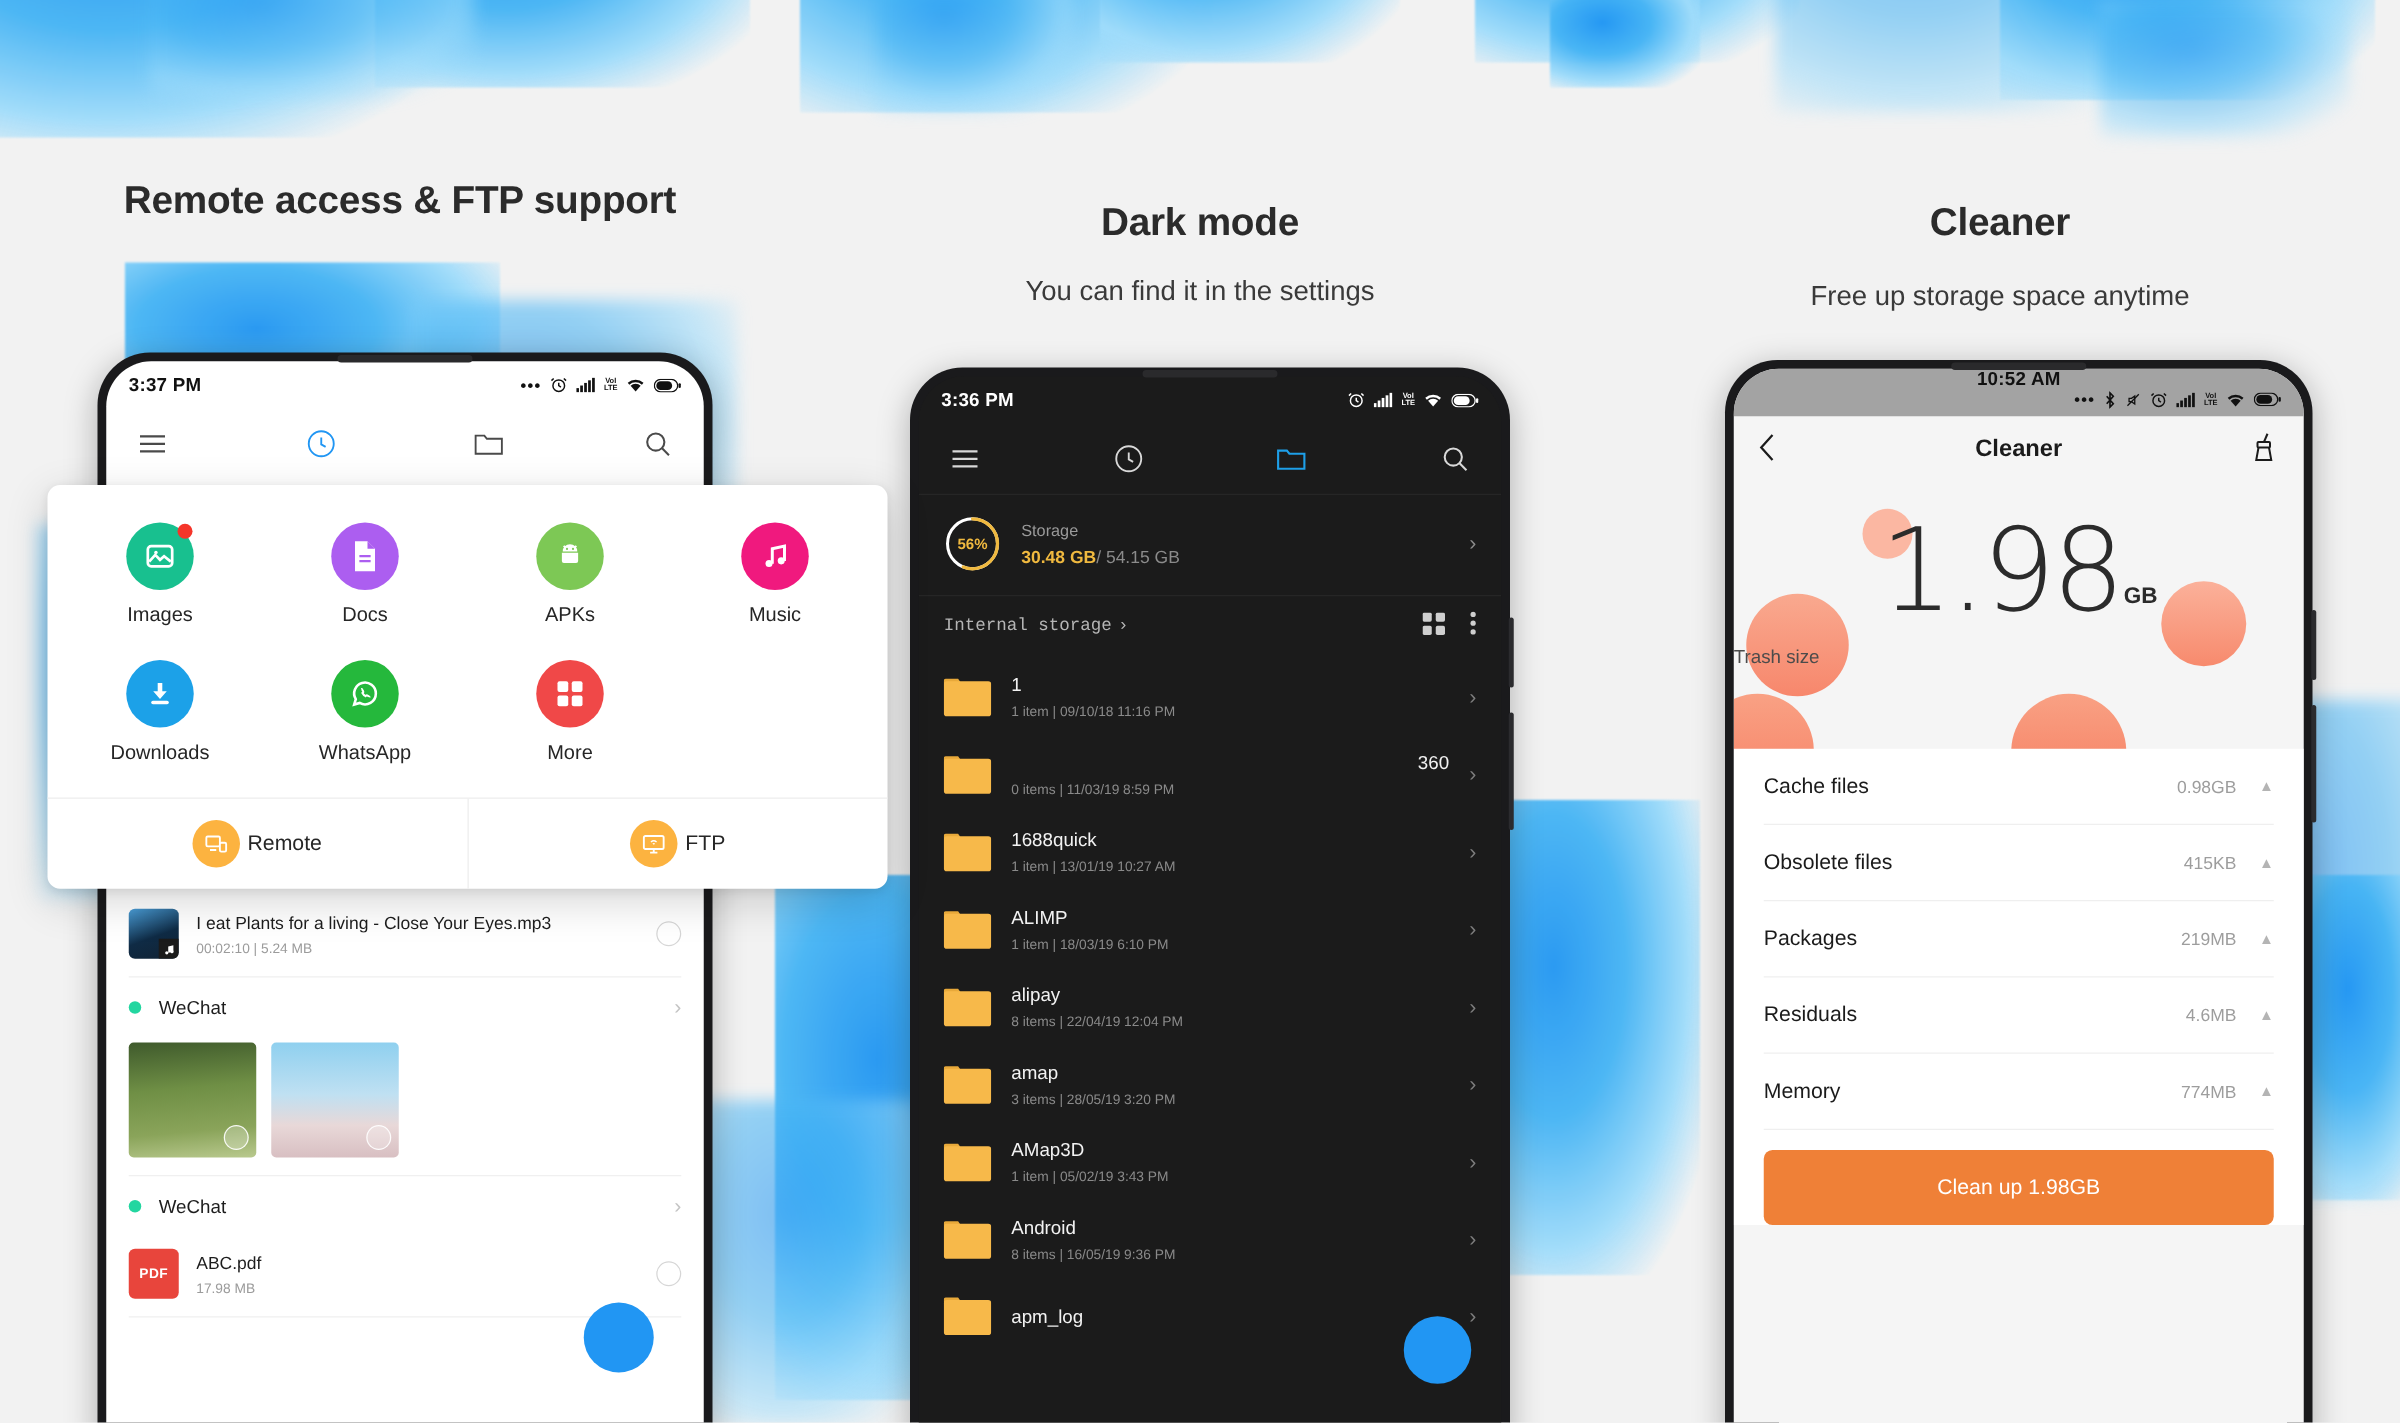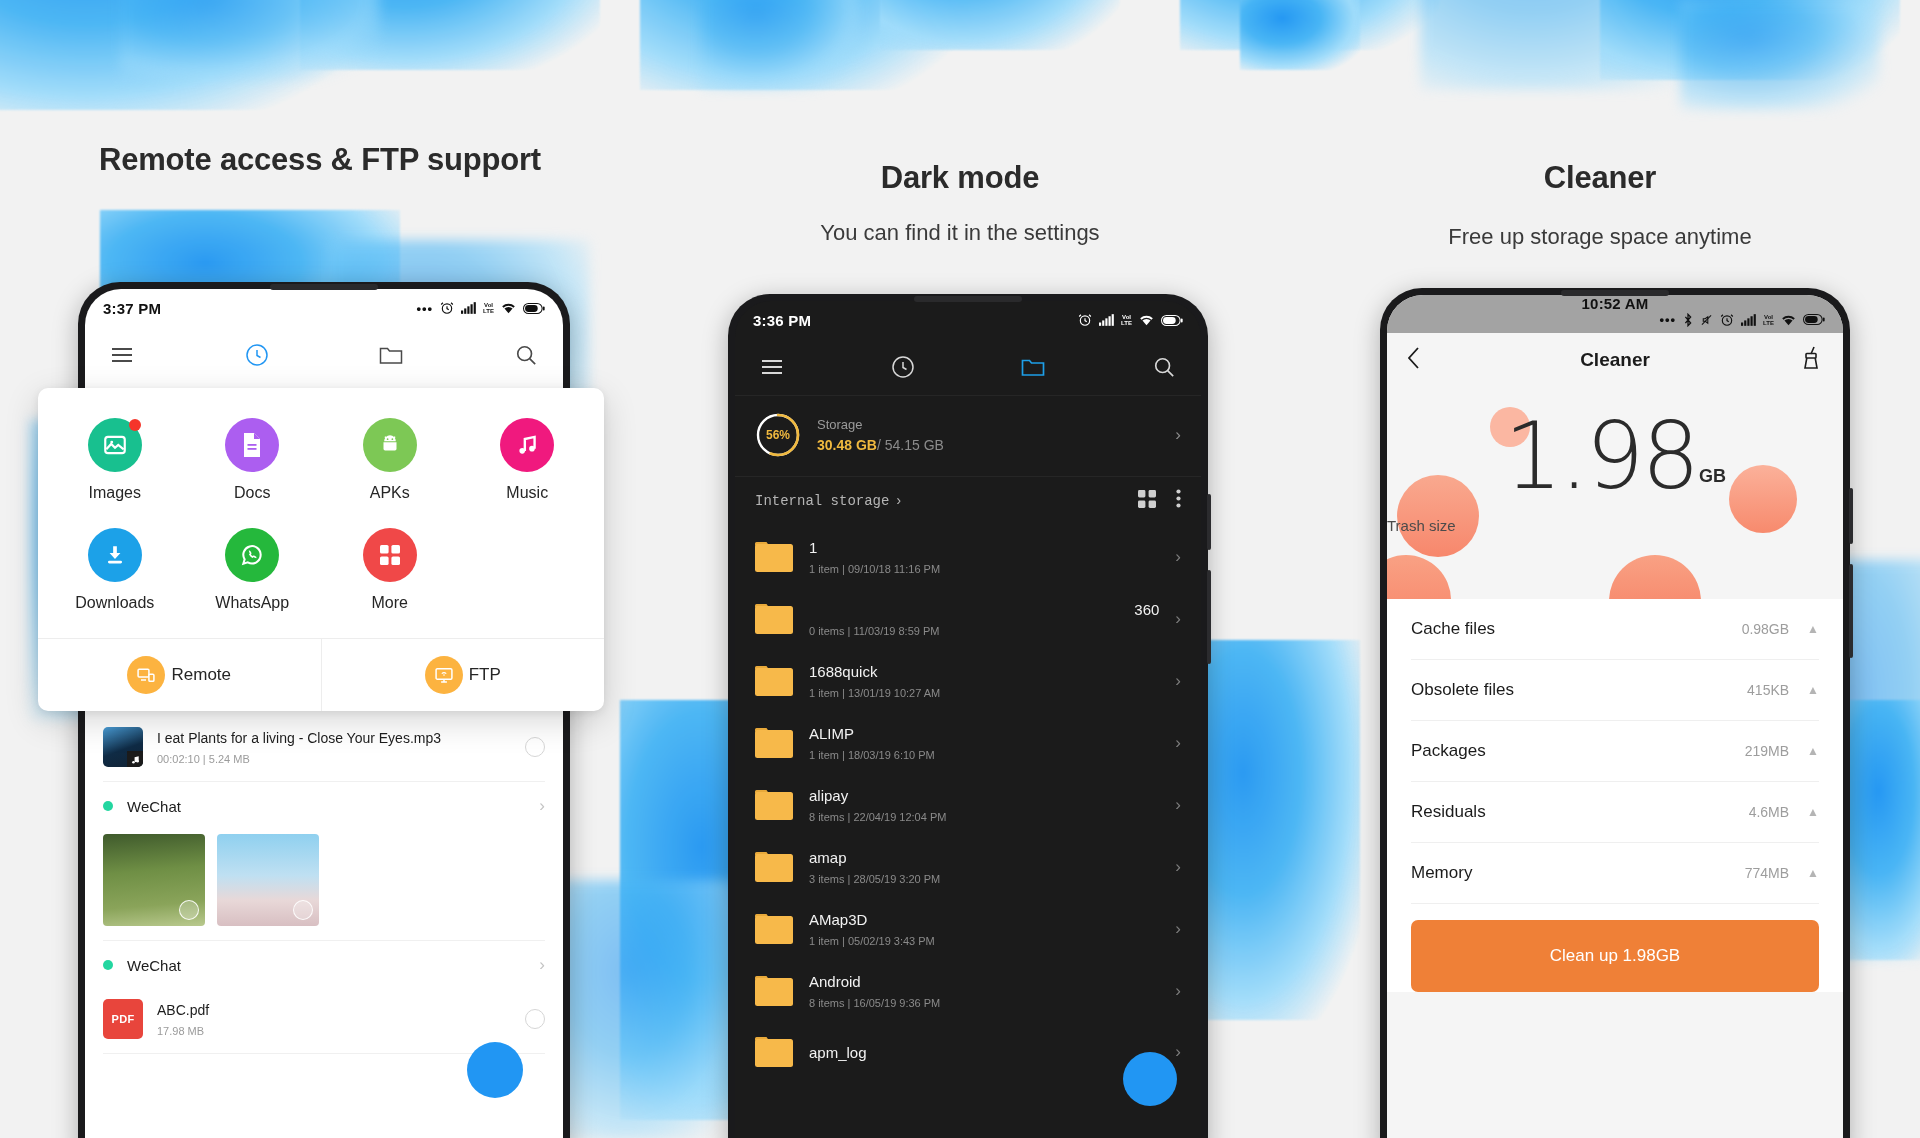--- a/index.html
+++ b/index.html
@@ -147,21 +147,21 @@
   .hero-num .big { font-size:92px; color:#2b2b2b; font-weight:300; letter-spacing:-3px; line-height:1; font-family:"DejaVu Sans", sans-serif;}
   .hero-num .unit { font-size:18px; font-weight:bold; color:#2b2b2b; vertical-align:super; margin-left:2px; }
   .hero-sub { position:absolute; left:0; right:0; top:130px; text-align:left; font-size:15px; color:#4b4b4b; }
   .cl-list { background:#fff; }
   .cl-row { display:flex; align-items:center; padding:20px 24px; }
   .cl-label { font-size:17px; color:#1b1b1b; }
   .cl-size { margin-left:auto; font-size:14px; color:#9d9d9d; }
   .cl-caret { margin-left:18px; color:#b4b4b4; font-size:12px; }
   .cl-sep { height:1px; background:#efefef; margin:0 24px; }
   .cleanbtn {
-    margin:16px 24px 0; height:72px; border-radius:7px; background:#ef8037;
+    margin:16px 24px 0; height:60px; border-radius:7px; background:#ef8037;
     display:flex; align-items:center; justify-content:center;
     color:#fff; font-size:17px;
   }
 </style>
 </head>
 <body>
 
 <div class="bg">
   <div class="ink" style="left:-60px;top:-150px;width:420px;height:260px;"></div>
   <div class="ink" style="left:300px;top:-120px;width:300px;height:190px;"></div>
@@ -301,21 +301,21 @@
           </div>
           <div class="sep"></div>
           <div style="height:18px;position:relative;">
             <span class="fab"></span>
           </div>
         </div>
 
       </div>
     </div>
 
-    <div class="popup" style="left:38px;top:388px;width:566px;">
+    <div class="popup" style="left:38px;top:388px;width:672px;">
       <div class="popup-grid">
 
         <div class="pcell">
           <span class="pico" style="background:#18c08f;">
             <svg width="26" height="26" viewBox="0 0 24 24" fill="none" stroke="#fff" stroke-width="2">
                 <rect x="3" y="4.5" width="18" height="15" rx="2.5"></rect>
                 <path d="M4 16l4.5-5 3.5 3.6 3-2.6L20 16"></path>
                 <circle cx="9" cy="9.3" r="1.3" fill="#fff" stroke="none"></circle>
               </svg>
             <span class="dot"></span>

